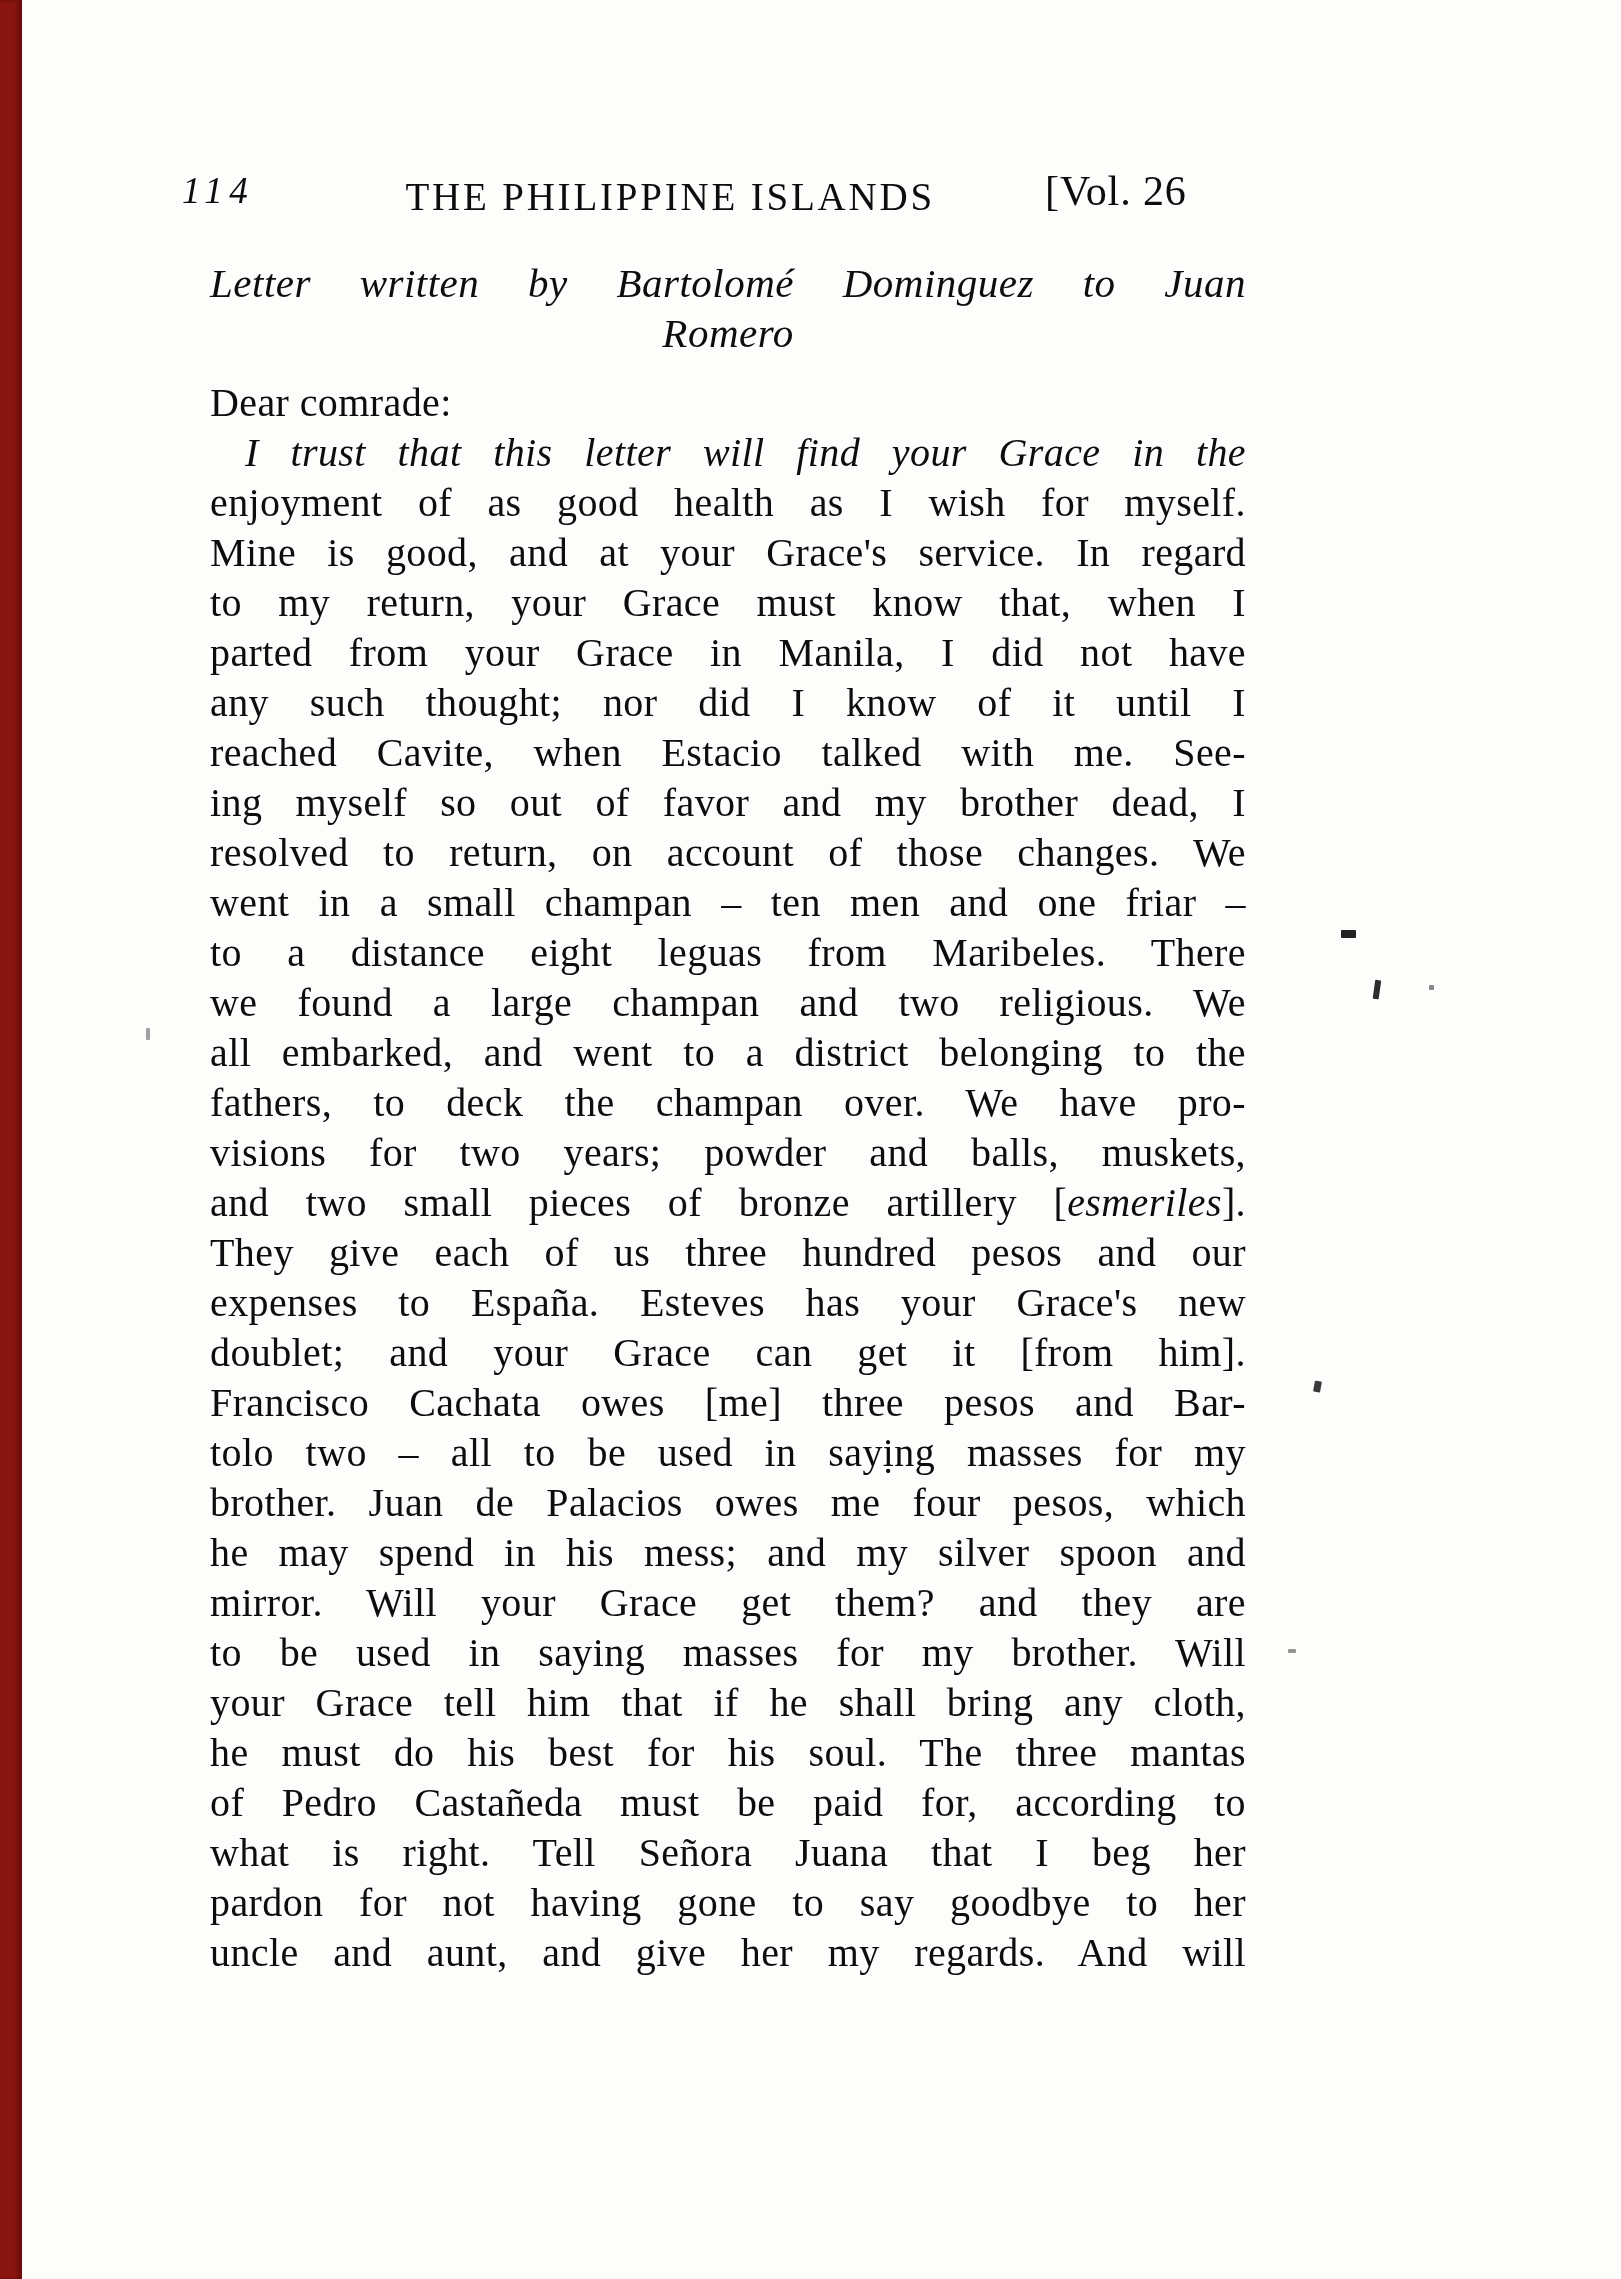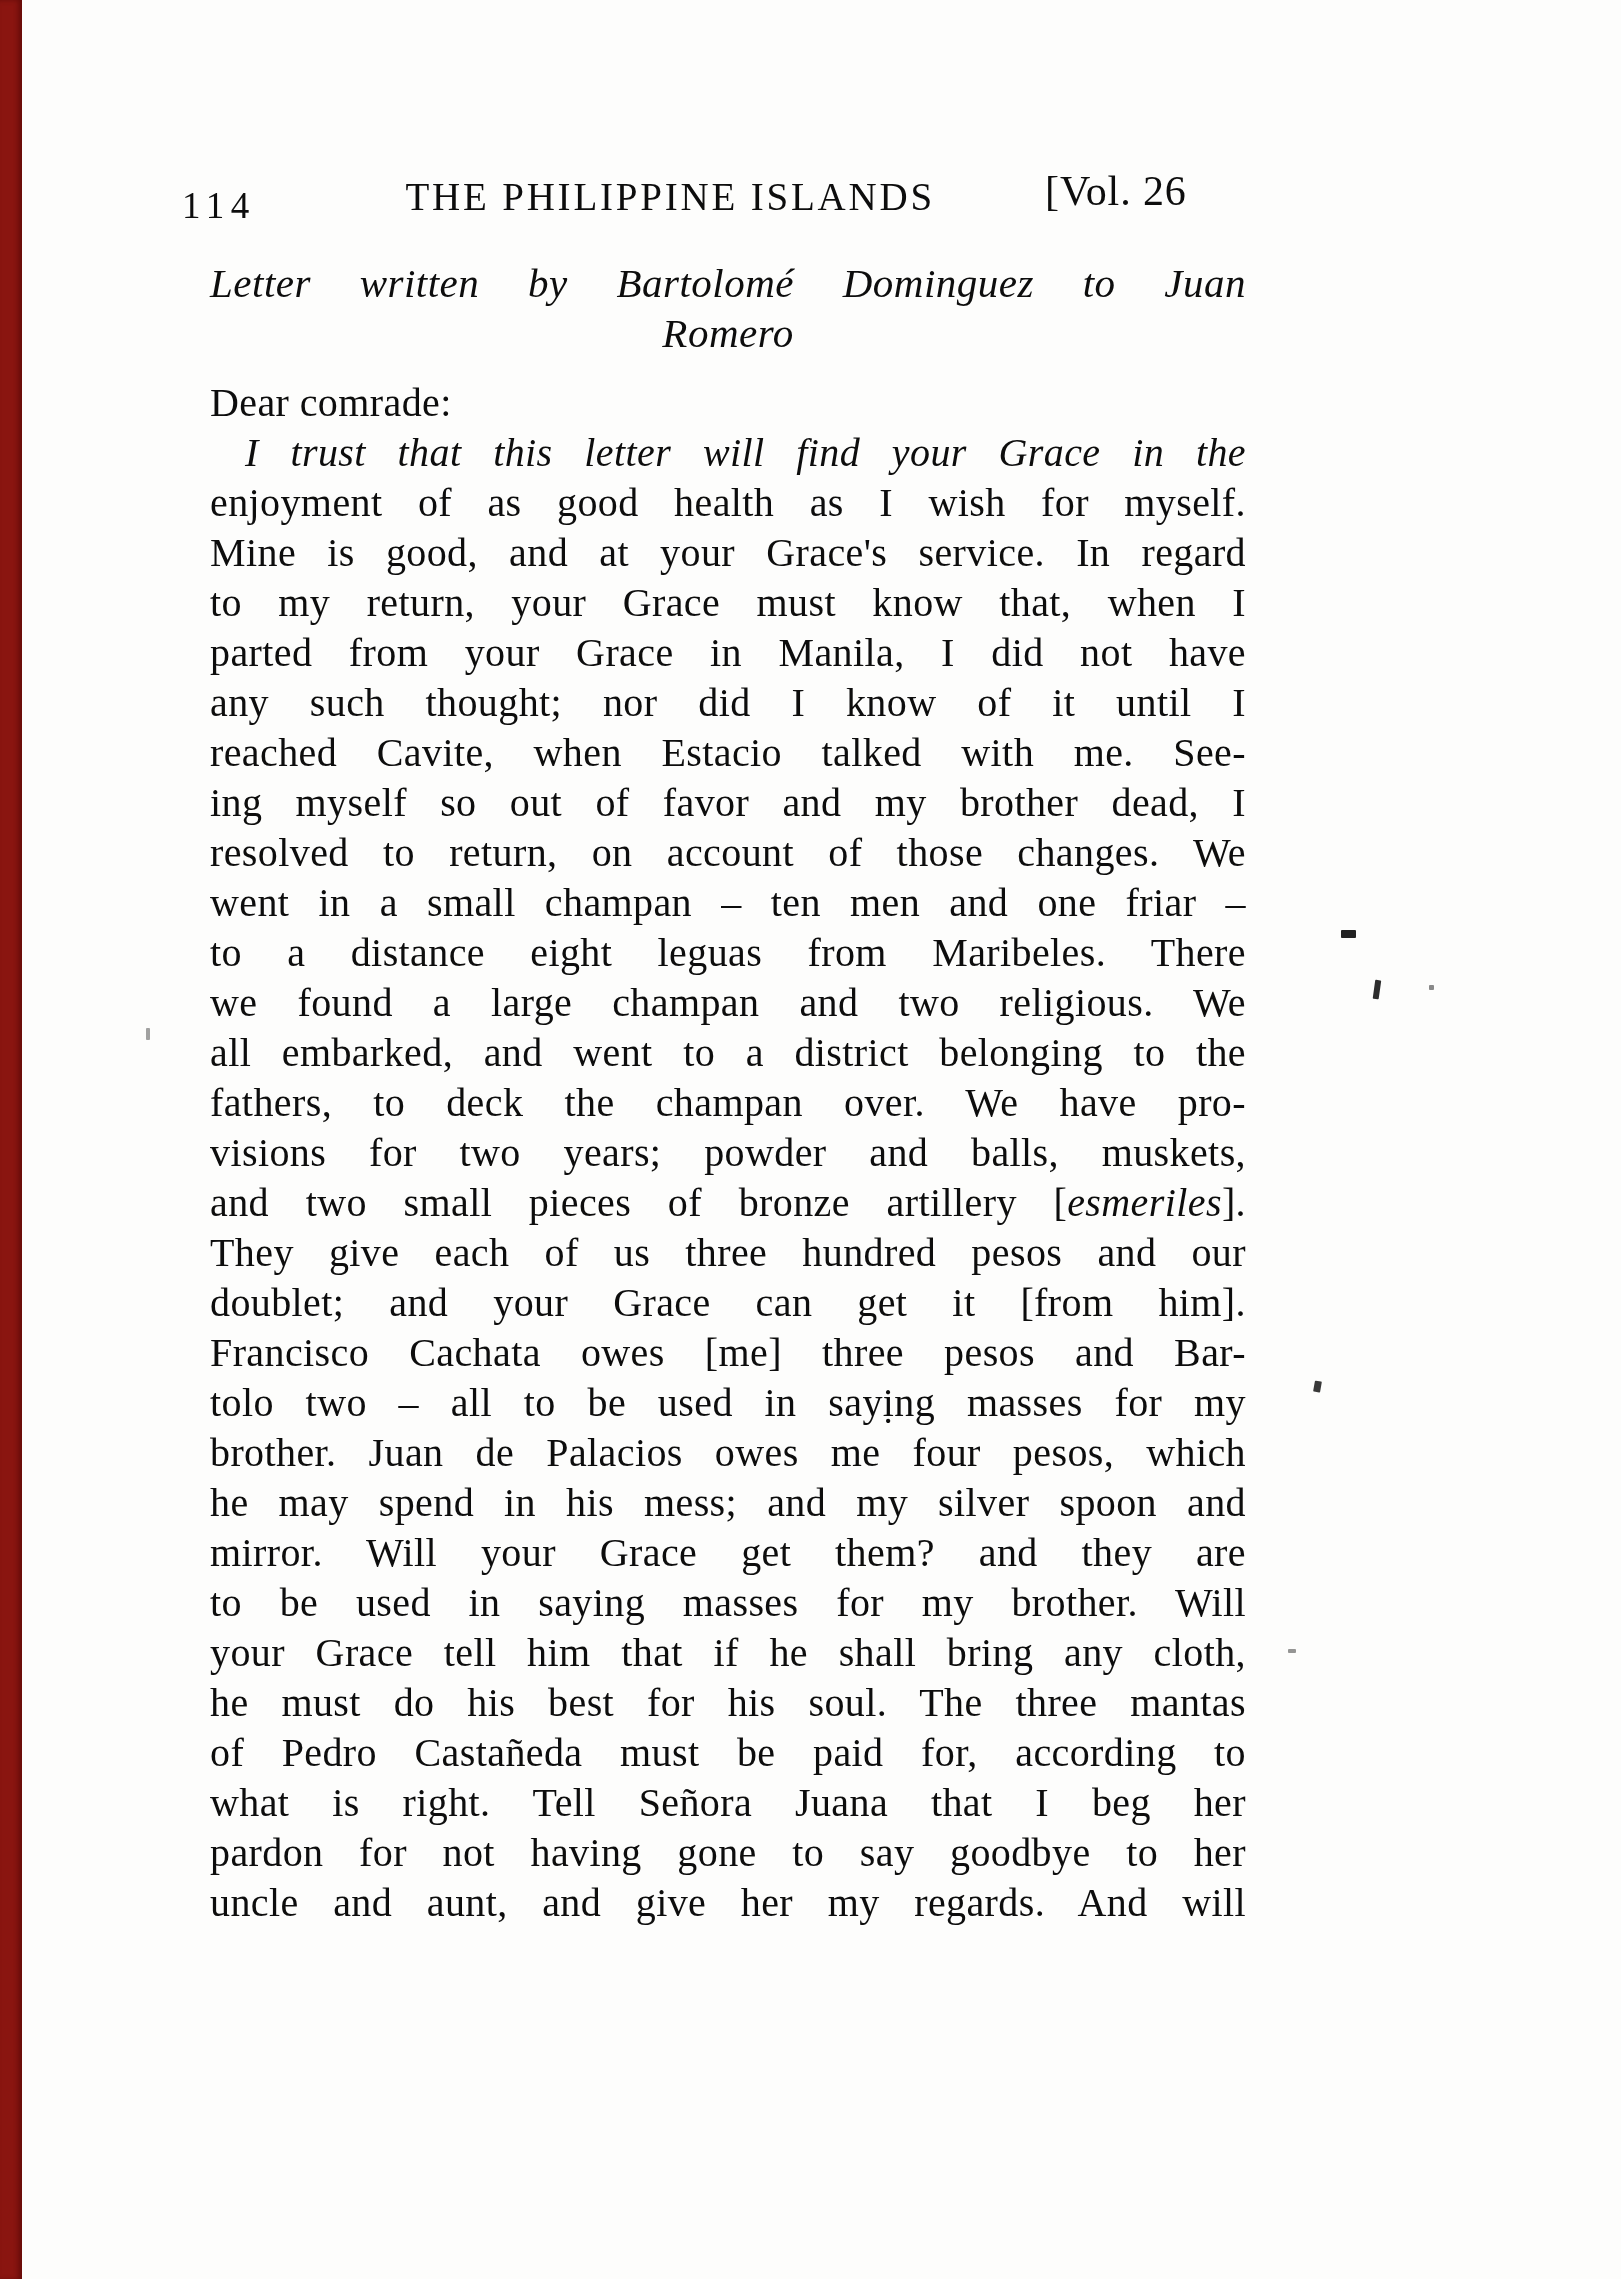--- a/index.html
+++ b/index.html
@@ -10,22 +10,22 @@
     overflow: hidden;
     font-family: "Liberation Serif", "DejaVu Serif", serif;
     color: #0d0d0d;
   }
   .binding {
     position: absolute; left: 0; top: 0; bottom: 0; width: 22px;
     background: #8a1510;
     box-shadow: inset -3.7px 0 5.5px rgba(60,0,0,.45);
   }
   .page-number {
-    position: absolute; left: 182px; top: 185px;
-    font-size: 37px; letter-spacing: 6.5px; line-height: 42px;
+    position: absolute; left: 182px; top: 170px;
+    font-size: 37px; letter-spacing: 6.5px; line-height: 42px; font-style: italic;
   }
   .running-title {
     position: absolute; left: 339px; top: 176px; width: 596px;
     text-align: right;
     font-size: 39px; letter-spacing: 2.8px; line-height: 42px;
     white-space: nowrap;
   }
   .volume {
     position: absolute; left: 1045px; top: 172px;
     font-size: 42px; letter-spacing: 0.9px; line-height: 39px;
@@ -85,20 +85,21 @@
       <div class="line">ing myself so out of favor and my brother dead, I</div>
       <div class="line">resolved to return, on account of those changes.  We</div>
       <div class="line">went in a small champan – ten men and one friar –</div>
       <div class="line">to a distance eight leguas from Maribeles.  There</div>
       <div class="line">we found a large champan and two religious.  We</div>
       <div class="line">all embarked, and went to a district belonging to the</div>
       <div class="line">fathers, to deck the champan over.  We have pro-</div>
       <div class="line">visions for two years; powder and balls, muskets,</div>
       <div class="line"><span>and two small pieces of bronze artillery [</span><span class="it">esmeriles</span><span>].</span></div>
       <div class="line">They give each of us three hundred pesos and our</div>
+      <div class="line">expenses to España.  Esteves has your Grace's new</div>
       <div class="line">doublet; and your Grace can get it [from him].</div>
       <div class="line">Francisco Cachata owes [me] three pesos and Bar-</div>
       <div class="line">tolo two – all to be used in sayịng masses for my</div>
       <div class="line">brother.  Juan de Palacios owes me four pesos, which</div>
       <div class="line">he may spend in his mess; and my silver spoon and</div>
       <div class="line">mirror.  Will your Grace get them? and they are</div>
       <div class="line">to be used in saying masses for my brother.  Will</div>
       <div class="line">your Grace tell him that if he shall bring any cloth,</div>
       <div class="line">he must do his best for his soul.  The three mantas</div>
       <div class="line">of Pedro Castañeda must be paid for, according to</div>

